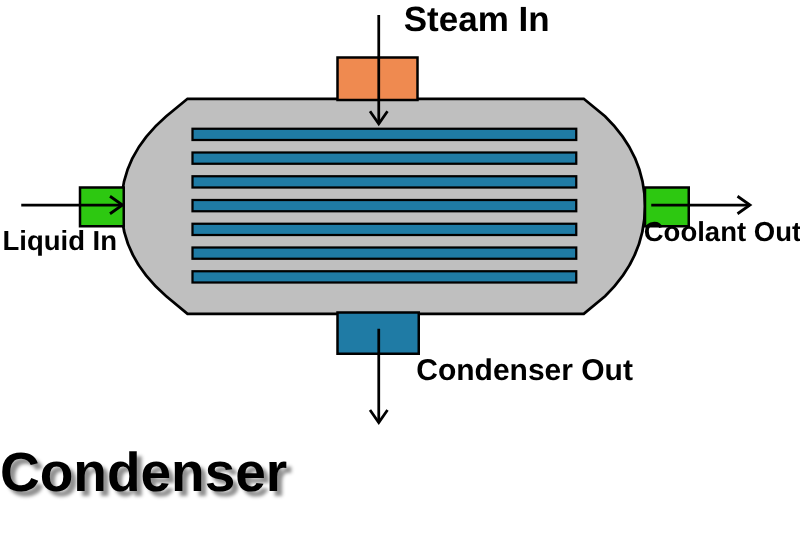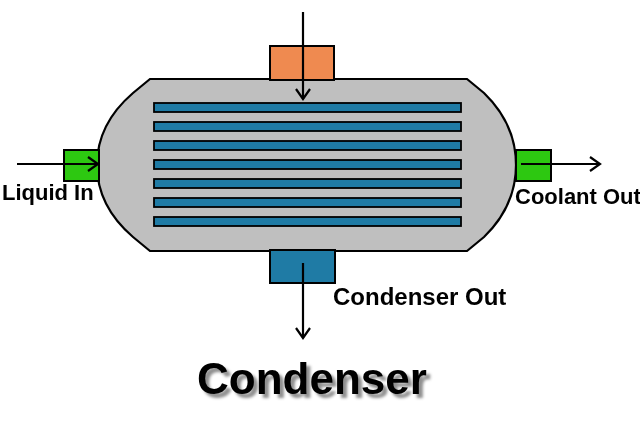--- a/index.html
+++ b/index.html
@@ -14,26 +14,26 @@
   .diagram-svg { position:absolute; left:0; top:0; }
   .lbl {
     position:absolute;
     color:#000;
     font-weight:bold;
     white-space:nowrap;
     line-height:1.0;
   }
   .lbl-steam     { left:323px; top:2px;   font-size:28px; }
   .lbl-coolant-in  { left:2px;   top:182px; font-size:22px; }
-  .lbl-coolant-out { left:515px; top:186px; font-size:22px; }
+  .lbl-coolant-out { left:515px; top:175px; font-size:22px; }
   .lbl-condensate  { left:333px; top:286px; font-size:24px; line-height:22px; }
   .title {
     position:absolute;
     left:0; top:354px; width:624px;
-    text-align:center;
+    text-align:left;
     font-size:44px;
     font-weight:bold;
     color:#000;
     text-shadow: 4px 4px 3px #8f8f8f;
   }
 </style>
 </head>
 <body>
 
 <div class="stage">
@@ -75,20 +75,21 @@
       <line x1="521" y1="164" x2="600" y2="164"></line>
       <polyline points="590,157 600,164 590,171"></polyline>
     </g>
 
     <g fill="none" stroke="#000" stroke-width="2.2">
       <line x1="303" y1="263" x2="303" y2="338"></line>
       <polyline points="296,328 303,338 310,328"></polyline>
     </g>
   </svg>
 
+  <div class="lbl lbl-steam">Steam In</div>
 
   <div class="lbl lbl-coolant-in">Liquid In</div>
 
   <div class="lbl lbl-coolant-out">Coolant Out</div>
 
   <div class="lbl lbl-condensate">
     <div>Condenser Out</div>
   </div>
 
   <div class="title">Condenser</div>

